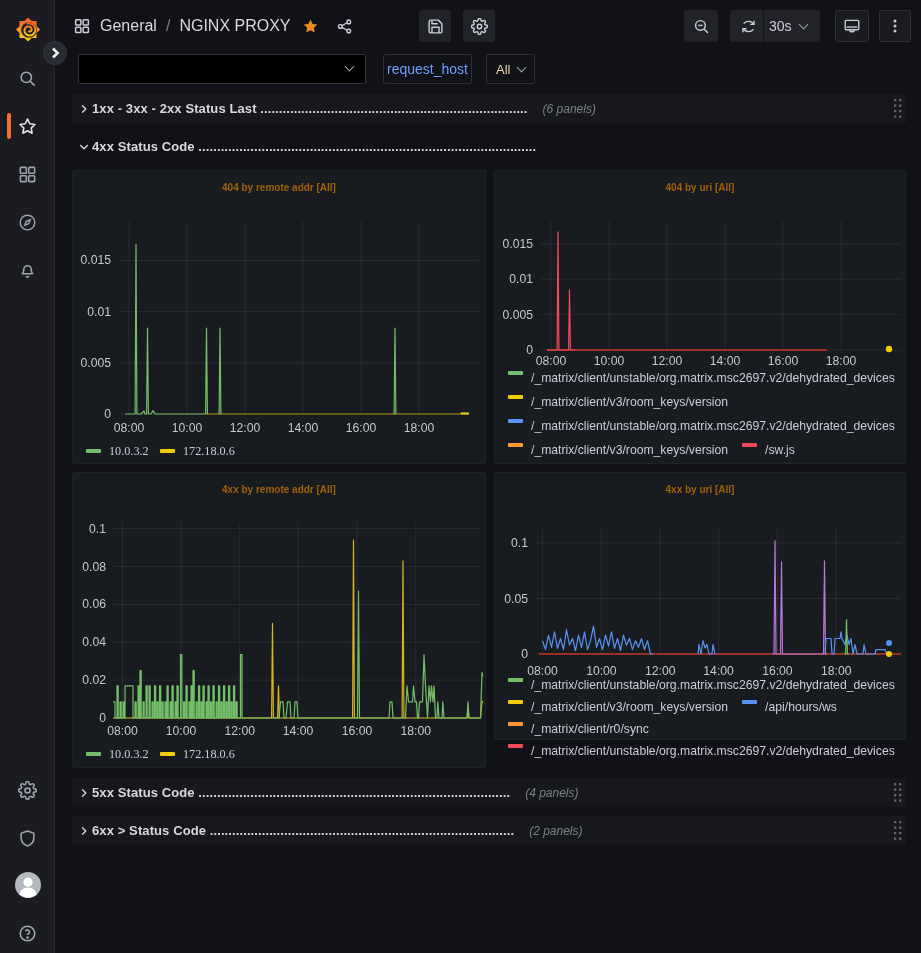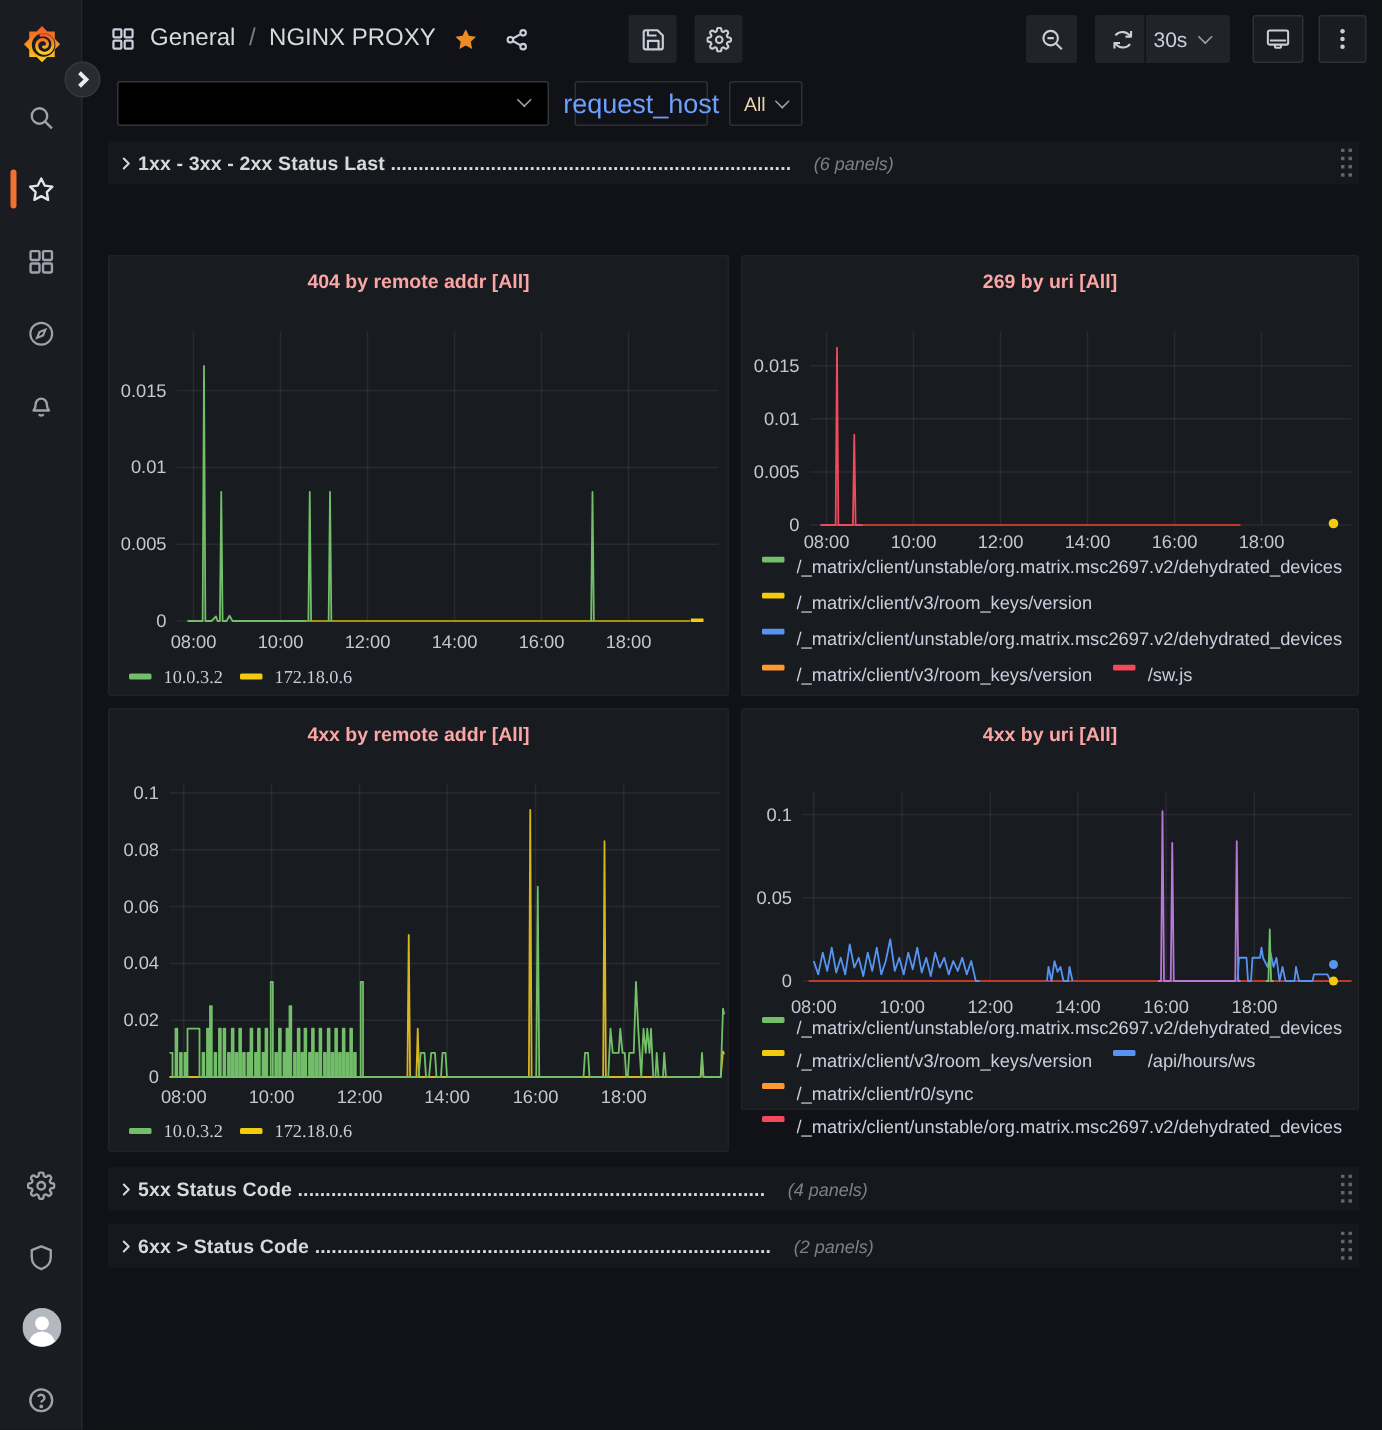--- a/index.html
+++ b/index.html
@@ -16,21 +16,21 @@
 .varlabel { height:30px; display:flex; align-items:center; padding:0 7px; background:#1a1c22; border:1px solid #2b2d33; color:#6e9fff; font-size:11.2px; font-weight:bold; letter-spacing:0.2px; border-radius:2px; }
 .varinput { height:30px; width:288px; margin-left:4px; background:#000; border:1px solid #33353b; border-radius:2px; position:relative; }
 .varbox { height:30px; display:flex; align-items:center; padding:0 12px; border:1px solid #2e3036; border-radius:2px; font-size:13px; }
 .chev { display:inline-block; width:7px; height:7px; border-right:1.6px solid #9da2ab; border-bottom:1.6px solid #9da2ab; transform:rotate(45deg); margin-left:8px; margin-top:-4px; }
 .rowhdr { position:absolute; left:17px; width:834px; height:29px; display:flex; align-items:center; color:#d8d9da; }
 .rowhdr .arr { width:20px; padding-left:7px; display:flex; align-items:center; }
 .rowtitle { font-size:13px; font-weight:bold; letter-spacing:0.1px; white-space:nowrap; }
 .pcount { font-size:12px; font-style:italic; color:#7b8087; margin-left:15px; }
 .draghandle { position:absolute; right:4px; top:5px; width:8px; height:19px; }
 .panel { position:absolute; background:#181b1f; border:1px solid #202226; border-radius:2px; }
-.ptitle { position:absolute; top:0; left:0; right:0; height:33px; display:flex; align-items:center; justify-content:center; color:#fca5a5; font-size:13px; font-weight:bold; }
+.ptitle { position:absolute; top:0; left:0; right:0; height:33px; display:flex; align-items:center; justify-content:center; color:#a16207; font-size:10px; font-weight:bold; }
 .legend { position:absolute; font-size:12.2px; color:#ccccdc; white-space:nowrap; }
 .li { display:inline-flex; align-items:center;font-family:Liberation Serif, serif; }
 .sw { display:inline-block; width:15px; height:4px; border-radius:1px; margin-right:8px; }
 .legend2 { position:absolute; left:13px; right:0; font-size:12.2px; color:#ccccdc; overflow:hidden; }
 .lr { height:var(--lh,24px); display:flex; align-items:flex-start; white-space:nowrap; overflow:hidden; }
 .lr .sw { flex:0 0 15px; }
 .lt { overflow:hidden; white-space:nowrap; }
 svg text { font-family:"Liberation Sans",sans-serif; }
 </style>
 </head>
@@ -183,21 +183,21 @@
         </svg>
     </div>
   </div>
 
   <div class="subbar">
     <div style="display:flex;margin-left:18.5px">
       <div class="varinput">
           <span class="chev" style="position:absolute;right:12px;top:12px"></span>
         </div>
     </div>
-    <div class="varbox" style="margin-left:17.5px;color:#6e9fff;font-size:18px;width:89px;justify-content:center">request_host</div>
+    <div class="varbox" style="margin-left:17.5px;color:#6e9fff;font-size:14px;width:89px;justify-content:center">request_host</div>
     <div class="varbox" style="margin-left:14px;color:#e8d4ad;padding:0 9px">All<span class="chev"></span></div>
   </div>
 
   <div class="rowhdr" style="top:94px;background:#17181e">
     <span class="arr">
         <svg width="10" height="10" viewBox="0 0 12 12" fill="none" stroke="#d8d9da" stroke-width="1.6" stroke-linecap="round" stroke-linejoin="round">
           <path d="M4.2 2l4 4-4 4"></path>
         </svg>
       </span>
     <span class="rowtitle">1xx - 3xx - 2xx Status Last ........................................................................</span>
@@ -207,20 +207,28 @@
           <rect x="5" y="0" width="2.3" height="2.3"></rect>
           <rect x="0" y="5.5" width="2.3" height="2.3"></rect>
           <rect x="5" y="5.5" width="2.3" height="2.3"></rect>
           <rect x="0" y="11" width="2.3" height="2.3"></rect>
           <rect x="5" y="11" width="2.3" height="2.3"></rect>
           <rect x="0" y="16.5" width="2.3" height="2.3"></rect>
           <rect x="5" y="16.5" width="2.3" height="2.3"></rect>
         </svg></div>
   </div>
 
+  <div class="rowhdr" style="top:132px">
+    <span class="arr">
+        <svg width="10" height="10" viewBox="0 0 12 12" fill="none" stroke="#d8d9da" stroke-width="1.6" stroke-linecap="round" stroke-linejoin="round">
+          <path d="M2 4.2l4 4 4-4"></path>
+        </svg>
+      </span>
+    <span class="rowtitle">4xx Status Code ...........................................................................................</span>
+  </div>
 
   <div class="panel" style="left:17px;top:170px;width:414px;height:294px">
     <div class="ptitle">404 by remote addr [All]</div>
     <svg width="414" height="294" style="position:absolute;top:0;left:0">
 <line x1="56" y1="50" x2="56" y2="243" stroke="rgba(204,204,220,0.09)" stroke-width="1"></line>
         <line x1="114" y1="50" x2="114" y2="243" stroke="rgba(204,204,220,0.09)" stroke-width="1"></line>
         <line x1="172" y1="50" x2="172" y2="243" stroke="rgba(204,204,220,0.09)" stroke-width="1"></line>
         <line x1="230" y1="50" x2="230" y2="243" stroke="rgba(204,204,220,0.09)" stroke-width="1"></line>
         <line x1="288" y1="50" x2="288" y2="243" stroke="rgba(204,204,220,0.09)" stroke-width="1"></line>
         <line x1="346" y1="50" x2="346" y2="243" stroke="rgba(204,204,220,0.09)" stroke-width="1"></line>
@@ -244,21 +252,21 @@
 <polyline points="132.6,243.0 133.5,157.0 134.4,243.0" fill="none" stroke="#73bf69" stroke-width="1.2" stroke-linejoin="round"></polyline>
 <polyline points="146.1,243.0 147.0,157.0 147.9,243.0" fill="none" stroke="#73bf69" stroke-width="1.2" stroke-linejoin="round"></polyline>
 <polyline points="321.1,243.0 322.0,157.0 322.9,243.0" fill="none" stroke="#73bf69" stroke-width="1.2" stroke-linejoin="round"></polyline>
 </svg>
       <div class="legend" style="top:271px;left:13px">
 <span class="li"><span class="sw" style="background:#73bf69"></span>10.0.3.2</span>
 <span class="li" style="margin-left:8px"><span class="sw" style="background:#f2cc0c"></span>172.18.0.6</span>
 </div>
   </div>
   <div class="panel" style="left:439px;top:170px;width:412px;height:294px">
-    <div class="ptitle">269 by uri [All]</div>
+    <div class="ptitle">404 by uri [All]</div>
     <svg width="414" height="294" style="position:absolute;top:0;left:0">
 <line x1="56" y1="50" x2="56" y2="179" stroke="rgba(204,204,220,0.09)" stroke-width="1"></line>
         <line x1="114" y1="50" x2="114" y2="179" stroke="rgba(204,204,220,0.09)" stroke-width="1"></line>
         <line x1="172" y1="50" x2="172" y2="179" stroke="rgba(204,204,220,0.09)" stroke-width="1"></line>
         <line x1="230" y1="50" x2="230" y2="179" stroke="rgba(204,204,220,0.09)" stroke-width="1"></line>
         <line x1="288" y1="50" x2="288" y2="179" stroke="rgba(204,204,220,0.09)" stroke-width="1"></line>
         <line x1="346" y1="50" x2="346" y2="179" stroke="rgba(204,204,220,0.09)" stroke-width="1"></line>
         <line x1="45" y1="72.8" x2="406" y2="72.8" stroke="rgba(204,204,220,0.09)" stroke-width="1"></line>
         <line x1="45" y1="108.2" x2="406" y2="108.2" stroke="rgba(204,204,220,0.09)" stroke-width="1"></line>
         <line x1="45" y1="143.6" x2="406" y2="143.6" stroke="rgba(204,204,220,0.09)" stroke-width="1"></line>

